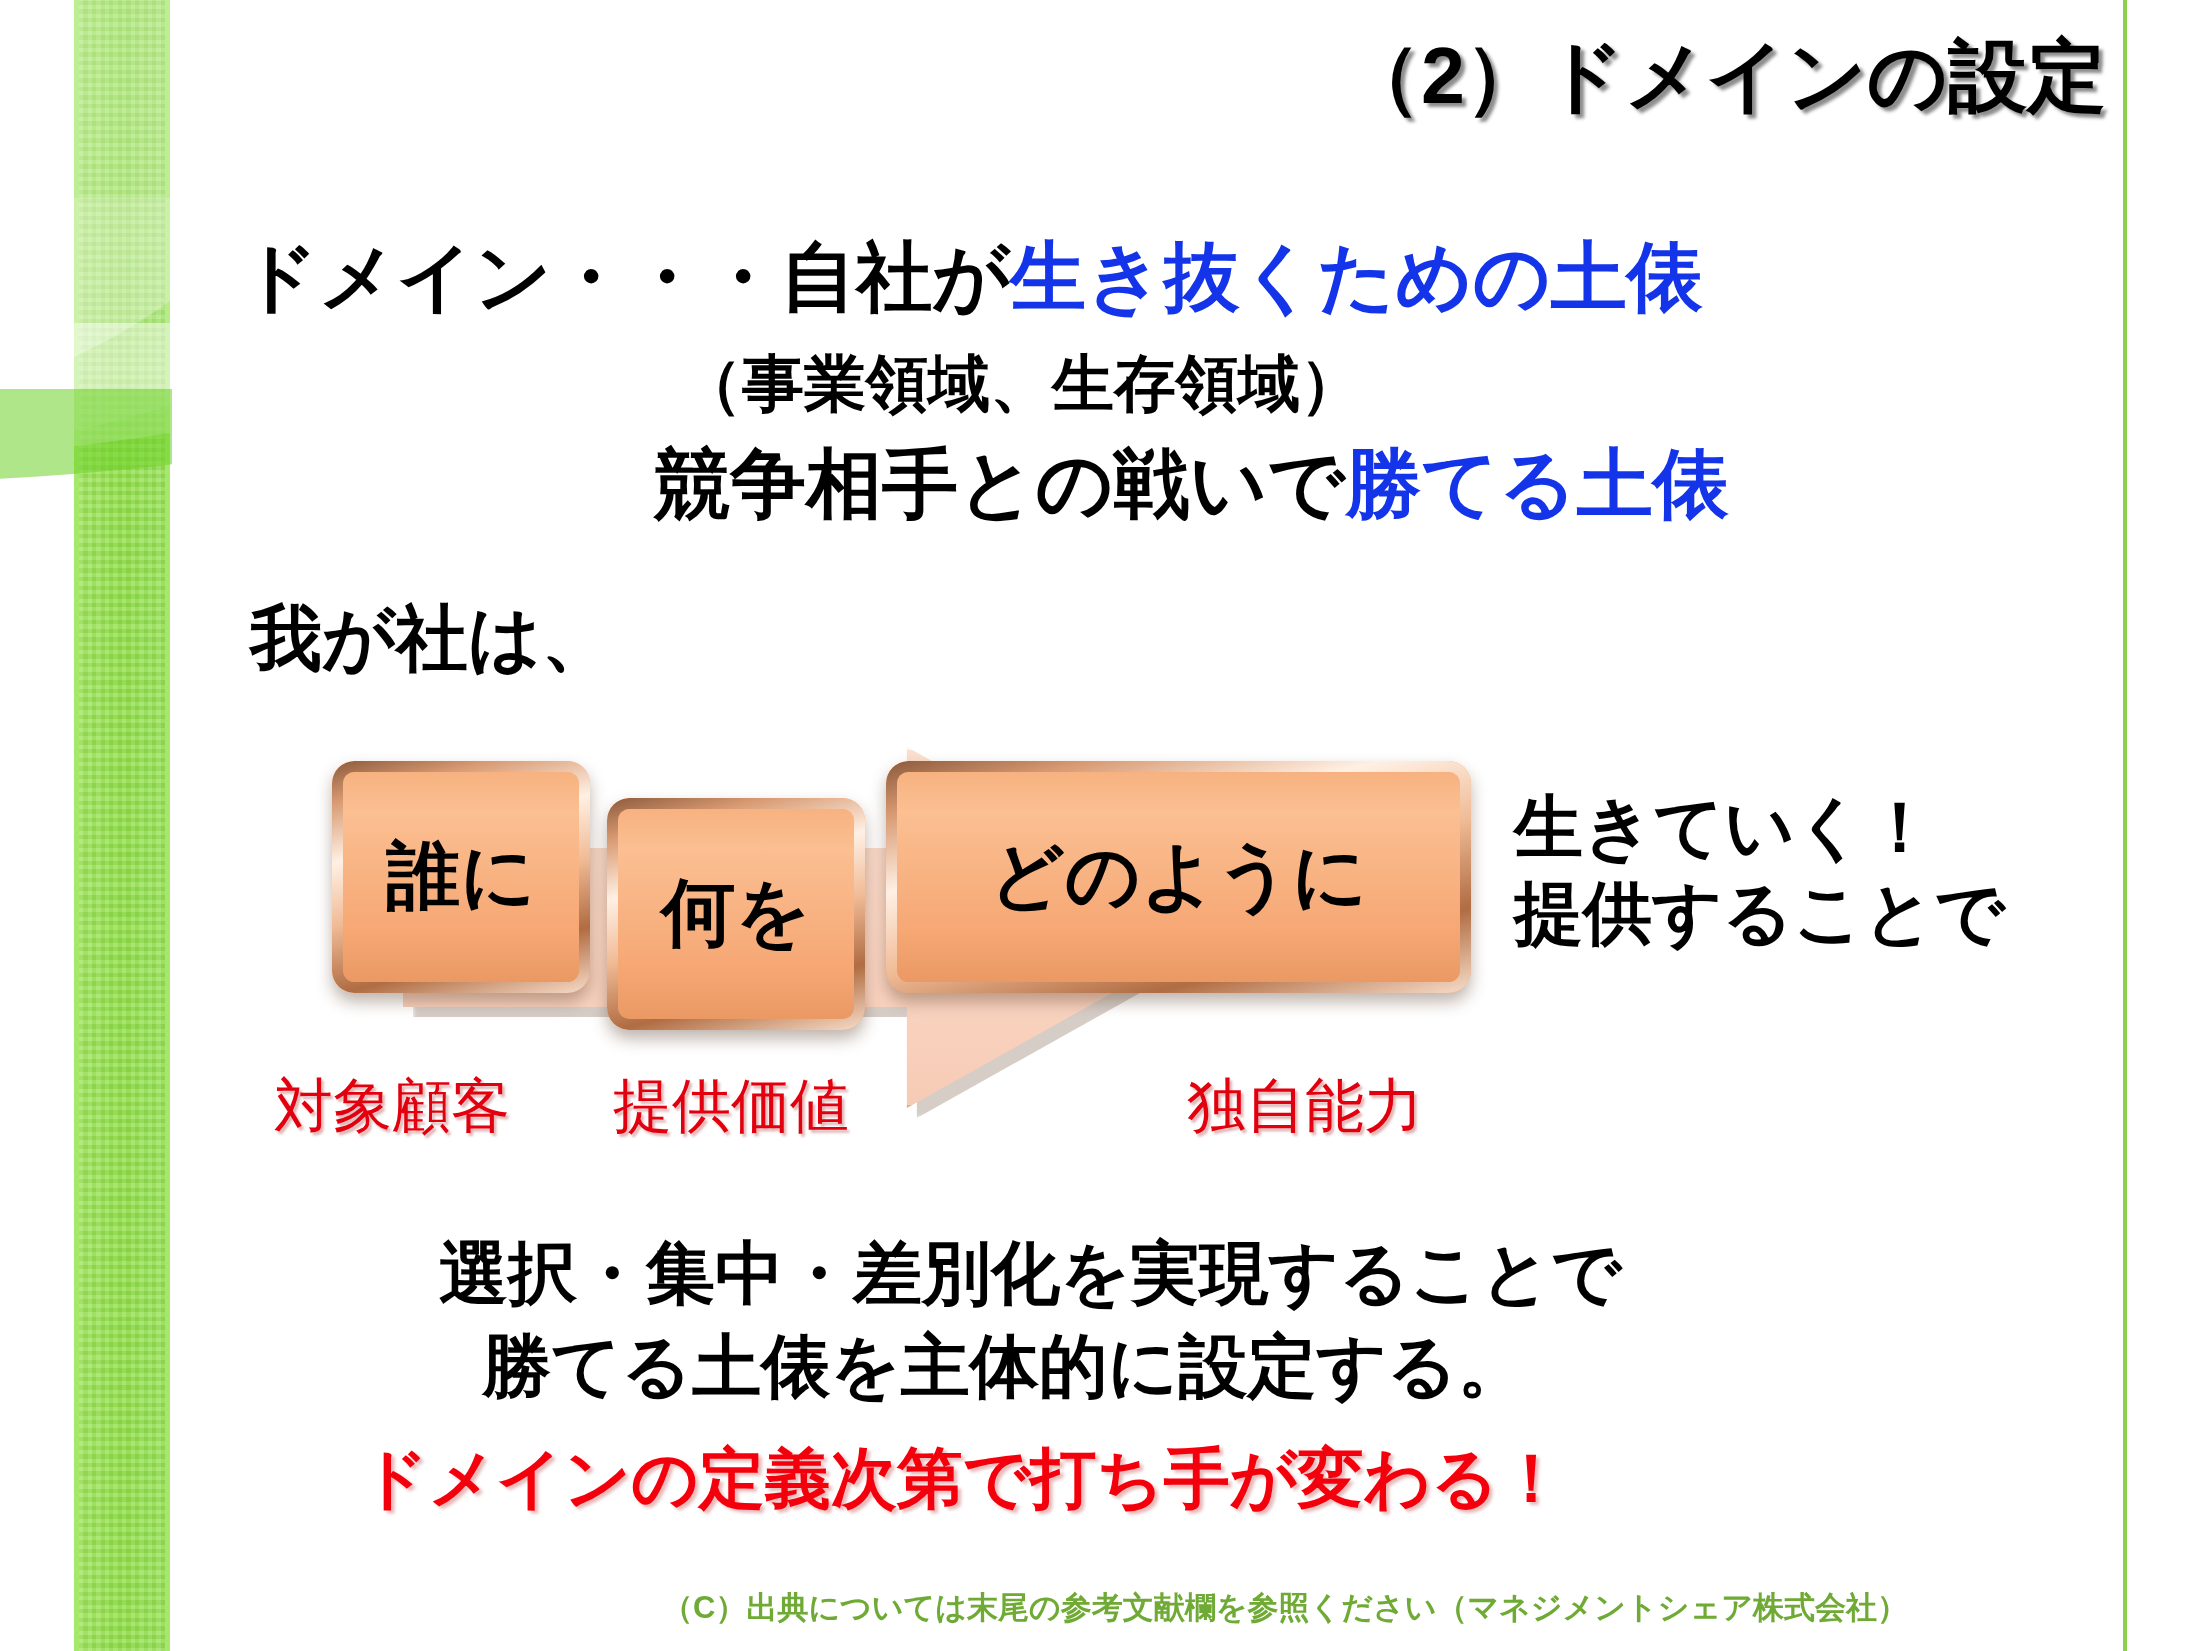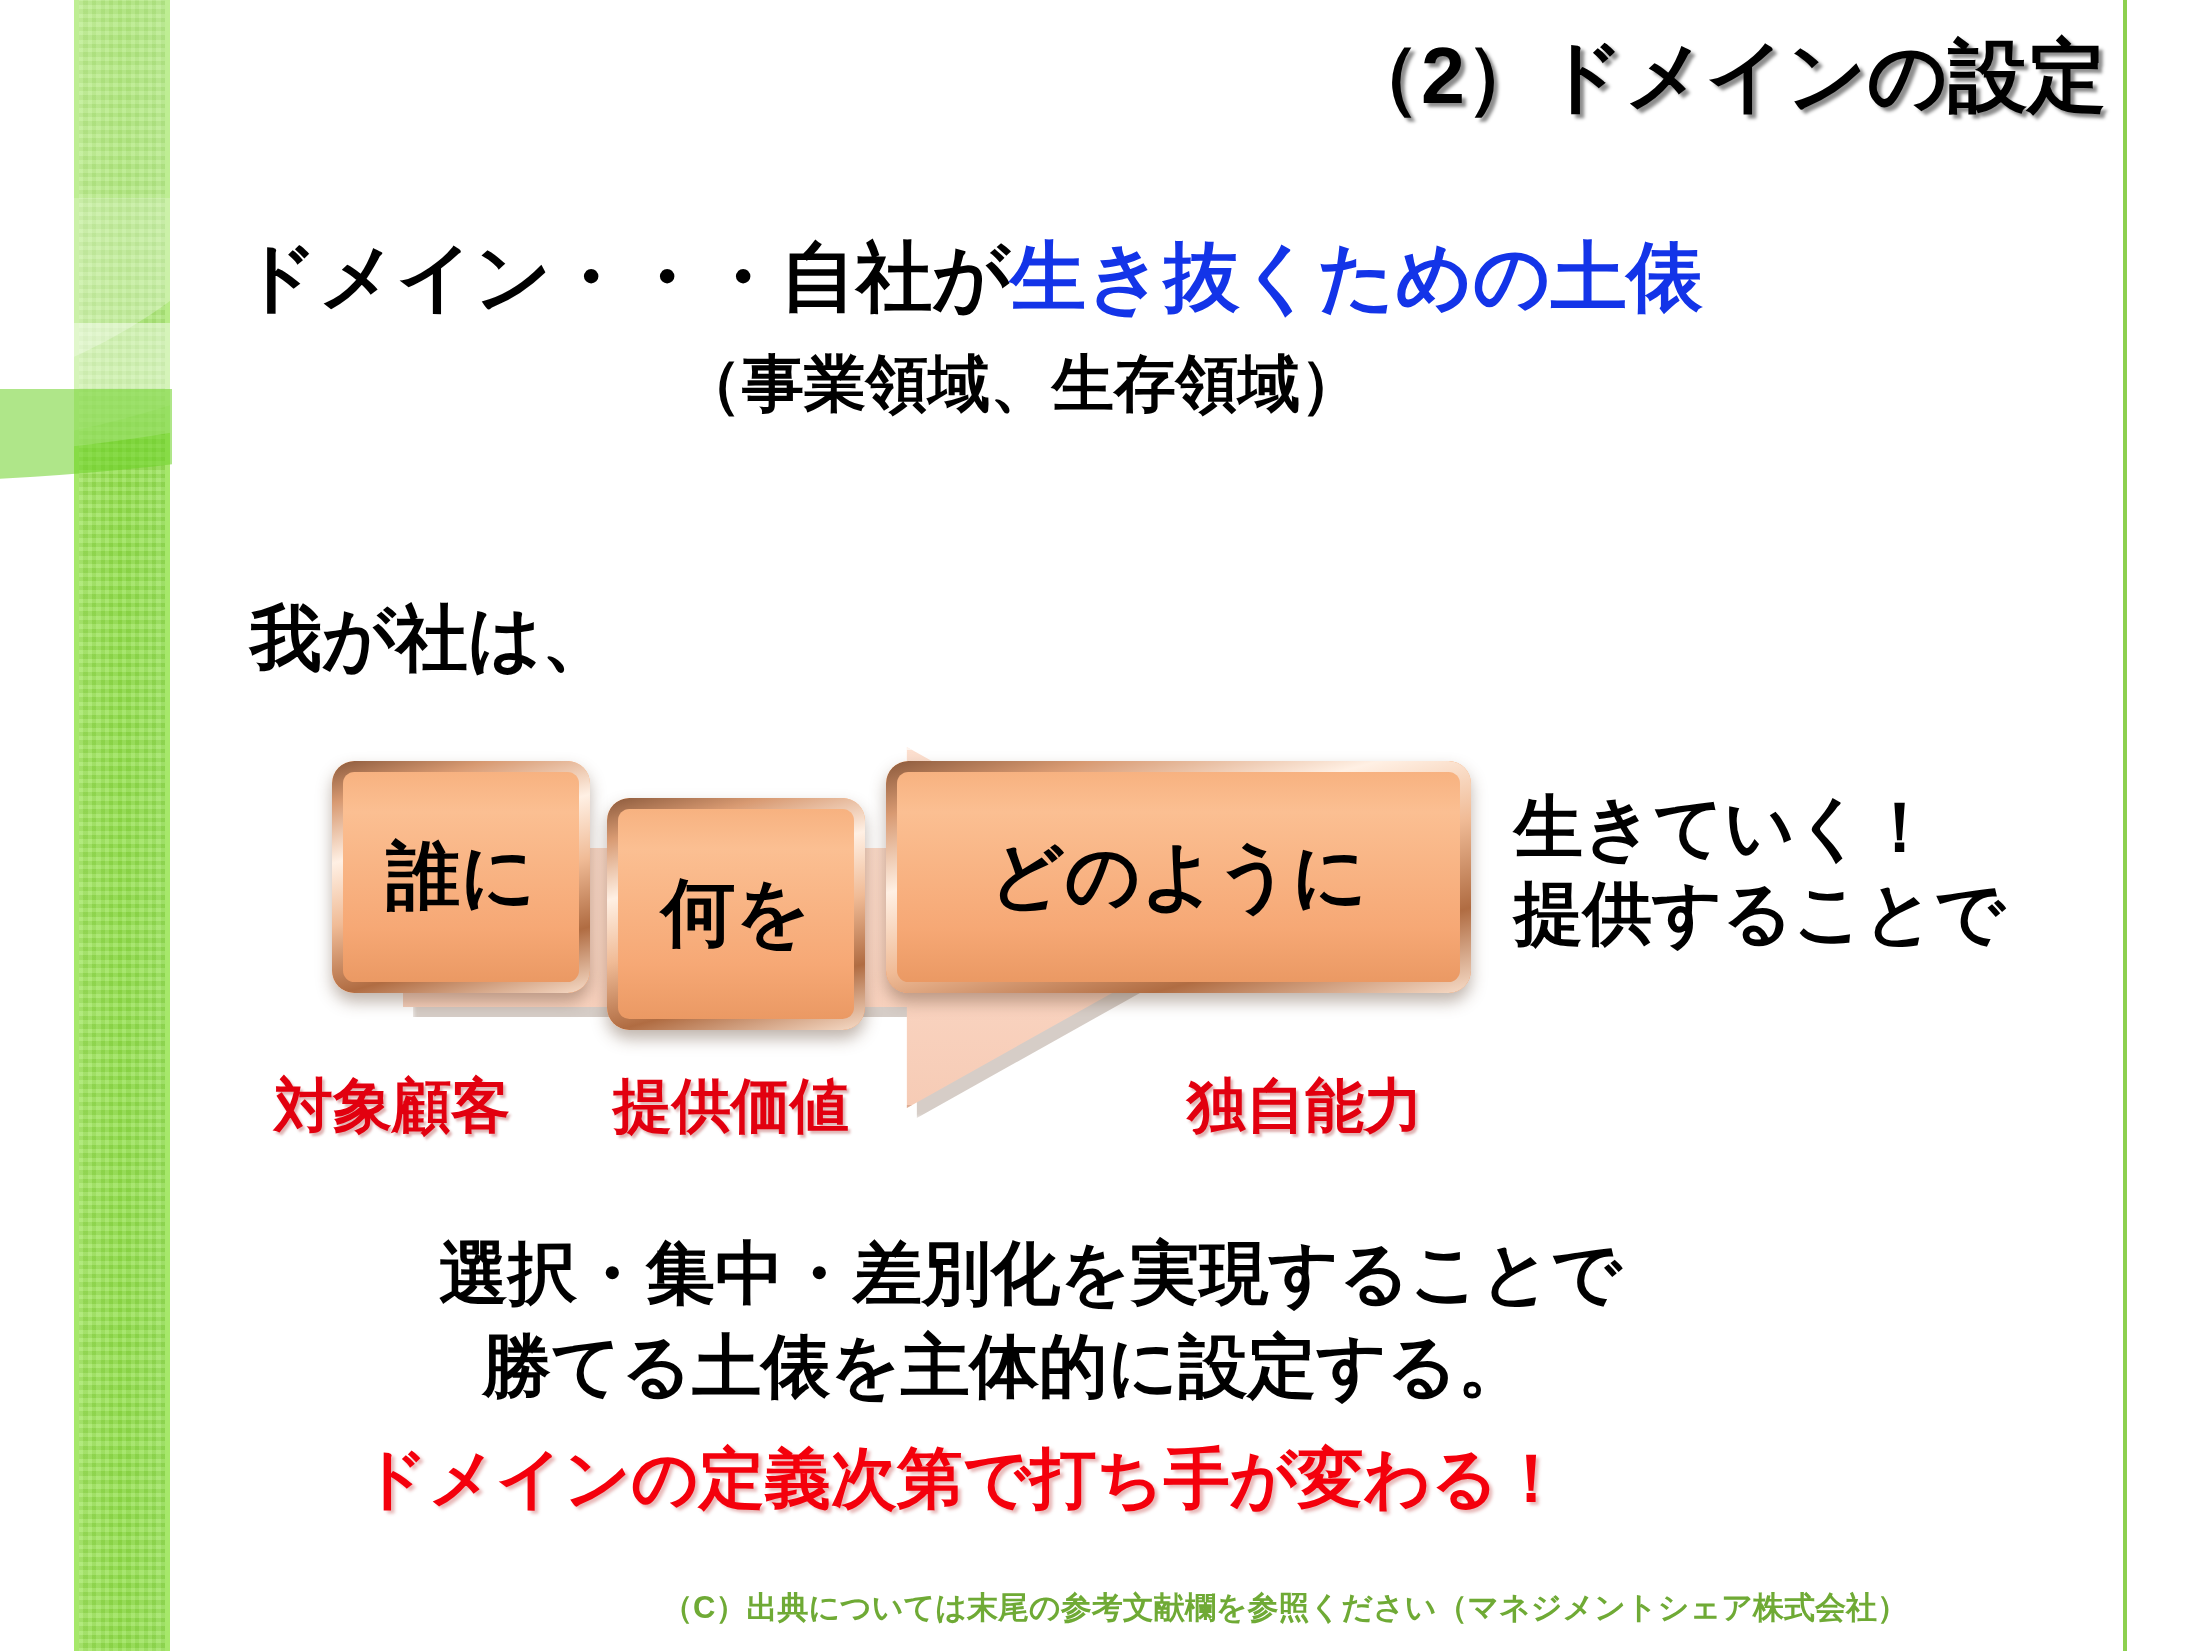--- a/index.html
+++ b/index.html
@@ -105,21 +105,21 @@
   #box-what { left:607px;  top:798px;  width:258px; height:232px;align-items:center; }
   #box-how  { left:886px; top:761px;  width:585px; height:232px; }
 
   
   .rnote {
     position:absolute; left:1514px; top:785px; font-size:69px; color:#000;
     line-height:1.25; text-align:left;
   }
 
   
-  .redlabel { position:absolute; font-size:59px; color:#e2000f; font-weight:bold;
+  .redlabel { position:absolute; font-size:59px; color:#e2000f; font-weight:normal;
               text-shadow:2.6px 2.6px 2.6px rgba(150,0,0,.30); }
   #rl1 { left:274px;  top:1077px; }
   #rl2 { left:613px;  top:1077px; }
   #rl3 { left:1187px; top:1077px; }
 
   
   .bot1 { position:absolute; left:439px; top:1239px; font-size:69px; color:#000; }
   .bot2 { position:absolute; left:482px; top:1332px; font-size:69px; color:#000; }
   .bot3 { position:absolute; left:361px; top:1445px; font-size:66px; color:#f4000c;
           text-shadow:3.4px 3.4px 3.4px rgba(170,0,0,.28); }
@@ -148,20 +148,23 @@
   <div class="right-rule"></div>
 
   <div id="title" class="jp">（2）ドメインの設定</div>
 
   <div class="lead1 jp">
     <span>ドメイン・・・自社が</span><span class="blue">生き抜くための土俵</span>
   </div>
 
   <div class="lead2 jp">（事業領域、生存領域）</div>
 
+  <div class="lead3 jp">
+    <span>競争相手との戦いで</span><span class="blue">勝てる土俵</span>
+  </div>
 
   <div class="wagasha jp">我が社は、</div>
 
   <div id="arrow-shadow"></div>
   <div id="arrow"></div>
   <div id="arrow-edge"></div>
 
   <div class="box" id="box-who">
     <span>誰に</span>
   </div>

